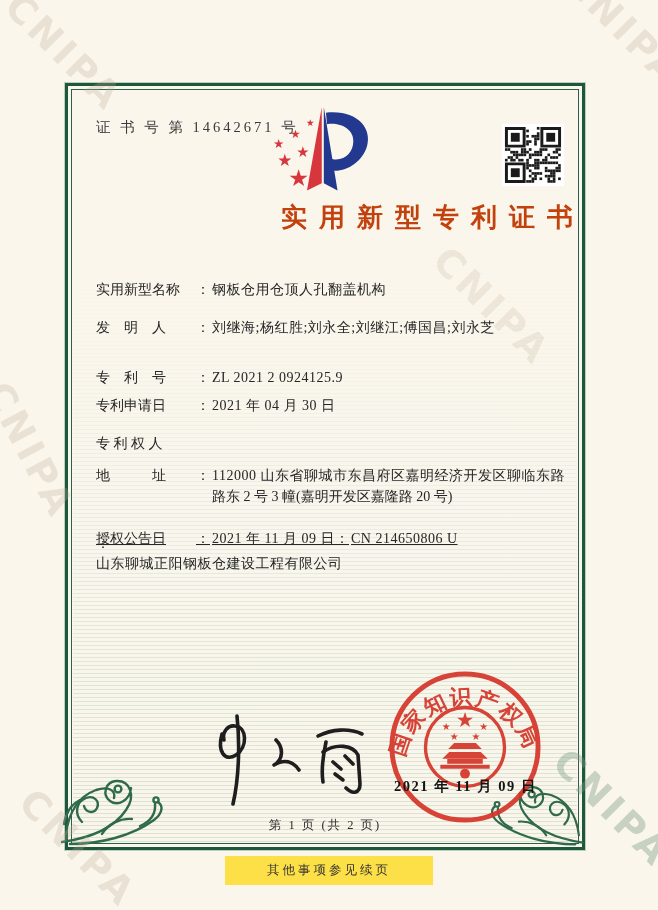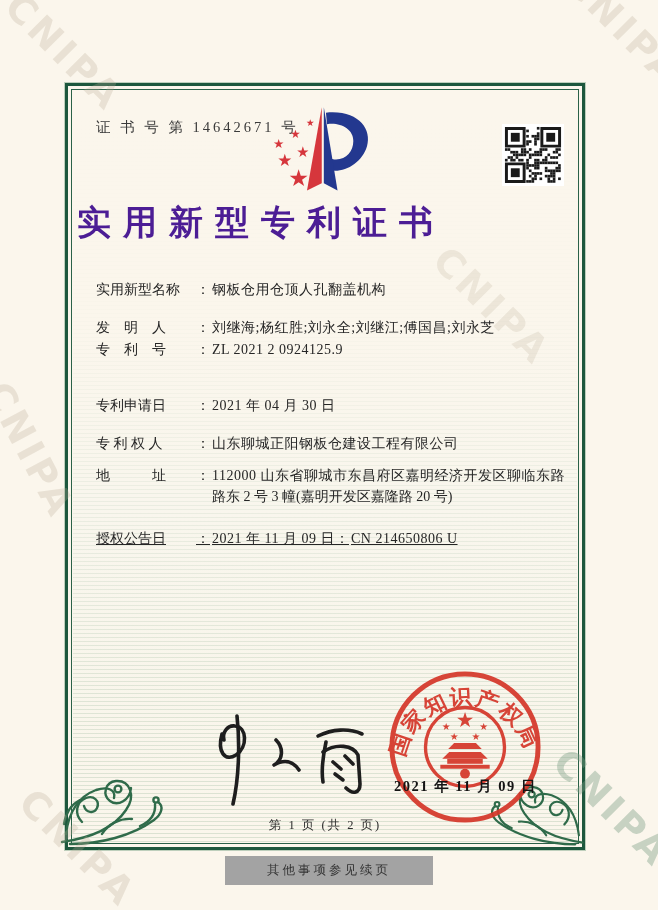--- a/index.html
+++ b/index.html
@@ -45,34 +45,34 @@
         rgba(255,255,255,0) 1px, rgba(255,255,255,0) 4px);
   }
   
   .cert-no {
     position:absolute; left:96px; top:118px; font-size:14.5px;
     letter-spacing:3px; color:#3a3a3a; z-index:3;
   }
   .logo { position:absolute; left:268px; top:100px; z-index:3; }
   .qr   { position:absolute; left:502px; top:124px; z-index:3; }
   .title {
-    position:absolute; left:65px; top:200px; width:520px; text-align:left;
-    font-size:34px; font-weight:bold; letter-spacing:12px; color:#4c1d95;
+    position:absolute; left:65px; top:200px; width:520px; text-align:right;
+    font-size:26px; font-weight:bold; letter-spacing:12px; color:#c2410c;
     z-index:3; text-indent:12px;
   }
   
   .field-row { position:absolute; left:96px; width:470px; display:flex; font-size:14px; color:#262626; z-index:3; line-height:20px; }
   .field-label { flex:0 0 100px; white-space:nowrap; }
   .field-colon { flex:0 0 16px; }
   .field-value { letter-spacing:.5px; }
   .row-name     { top:280px; }
   .row-inventor { top:318px; }
-  .row-patno    { top:340px; }
+  .row-patno    { top:368px; }
   .row-filing   { top:396px; }
-  .row-patentee { top:434px; }
+  .row-patentee { top:434px;flex-direction:column; }
   .row-address  { top:466px; }
   .addr2 { position:absolute; left:212px; top:488px; font-size:14px; z-index:3; }
   .row-grant    { top:529px;text-decoration:underline; }
   .grant-no-label { margin-left:34px; white-space:nowrap; }
   
   .body-text {
     position:absolute; left:96px; top:536px; width:470px; z-index:3;
     font-size:13.5px; line-height:22px; color:#1f1f1f; text-align:justify;
   }
   .body-text p { text-indent:2em; }
@@ -91,21 +91,21 @@
   .flourish { position:absolute; z-index:2; }
   .flourish-left  { left:56px; top:716px; }
   .flourish-right { left:462px; top:728px; transform:scaleX(-1); }
   
   .page-info {
     position:absolute; left:65px; top:817px; width:520px; text-align:center;
     font-size:12.5px; letter-spacing:2px; color:#2c2c2c; z-index:3;
   }
   .footer-note-wrap { position:absolute; left:0; top:856px; width:658px; text-align:center; z-index:3; }
   .footer-note {
-    display:inline-block; background:#a3a3a3; padding:6px 42px;
+    display:inline-block; background:#fde047; padding:6px 42px;
     font-size:12.5px; letter-spacing:3px; color:#333;
   }
 </style>
 </head>
 <body>
 
 <div class="page">
 
   <div class="wm wm-1">CNIPA</div>
   <div class="wm wm-2">CNIPA</div>

